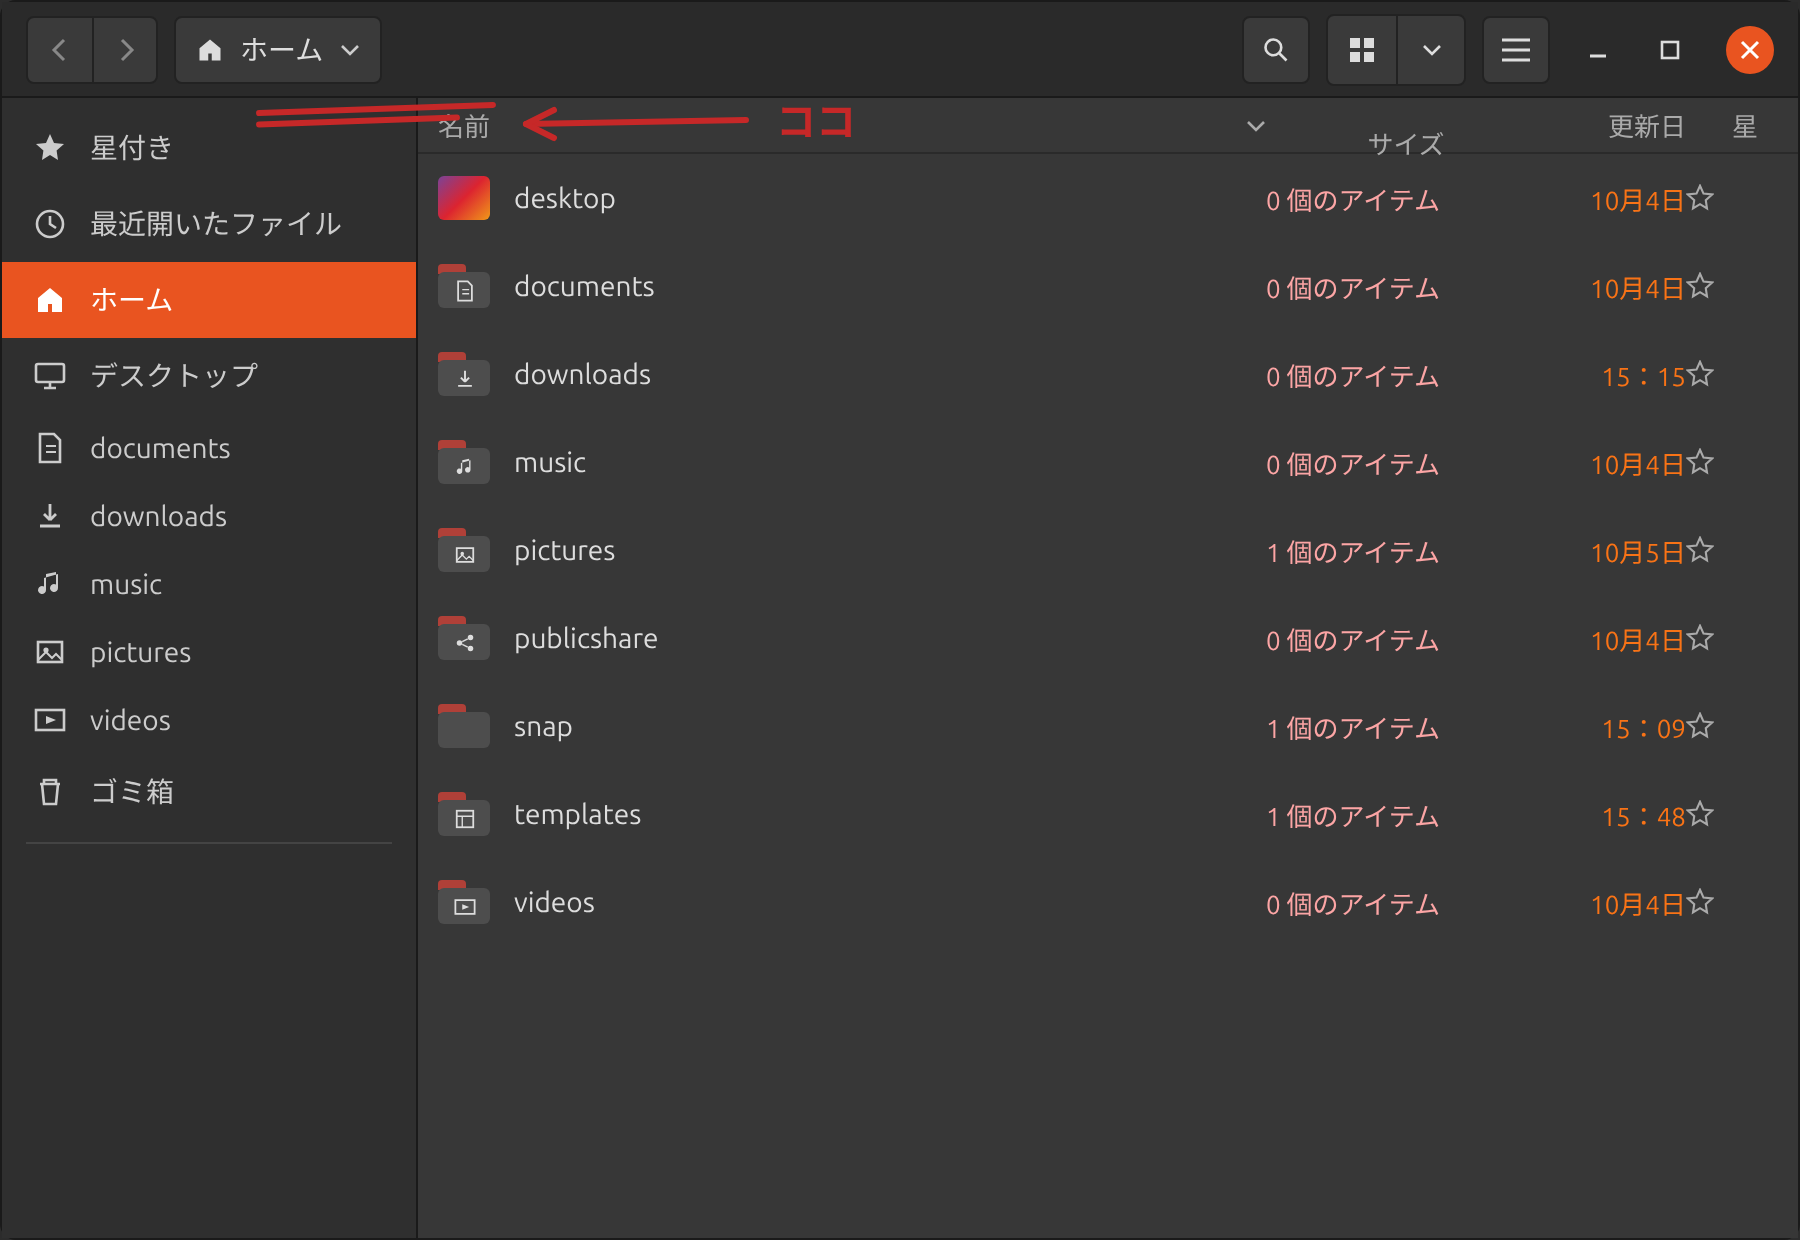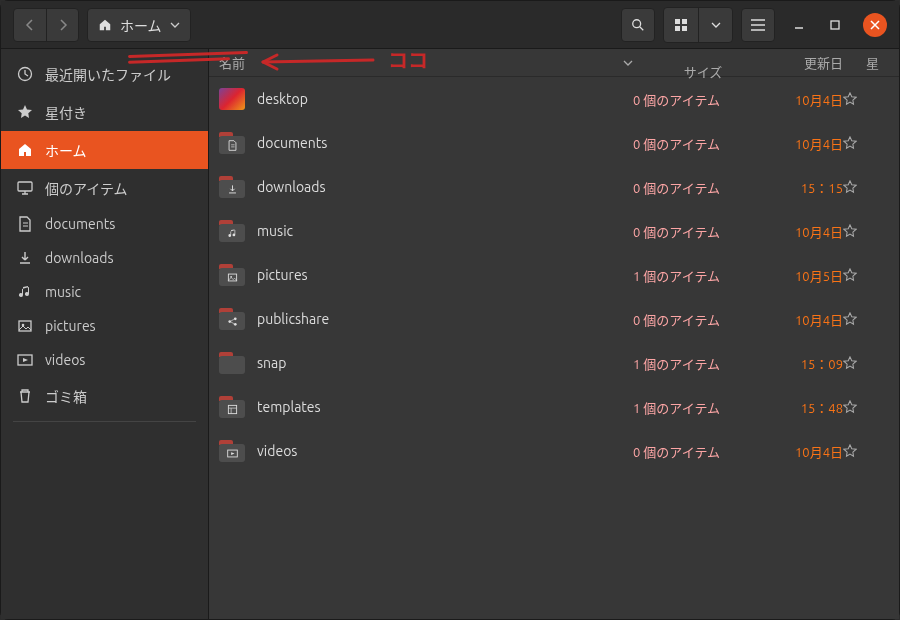--- a/index.html
+++ b/index.html
@@ -134,50 +134,50 @@
           <path d="M1 1l8 8M9 1l-8 8" stroke="#fff" stroke-width="1.5"></path>
         </svg>
     </div>
   </div>
 
   <div class="body">
     <div class="sidebar" id="sidebar">
         <div class="sb-item">
           <span style="width: 16px; height: 16px;">
             <svg viewBox="0 0 16 16">
+              <path d="M8 1l2 4.5 5 .5-3.7 3.3L12 14 8 11.5 4 14l.7-4.7L1 6l5-.5z" fill="currentColor"></path>
+            </svg>
+          </span>
+          <span>星付き</span>
+        </div>
+        <div class="sb-item">
+          <span style="width: 16px; height: 16px;">
+            <svg viewBox="0 0 16 16">
               <circle cx="8" cy="8" r="6.5" fill="none" stroke="currentColor" stroke-width="1.3"></circle>
               <path d="M8 4v4l3 2" stroke="currentColor" stroke-width="1.3" fill="none"></path>
             </svg>
           </span>
           <span>最近開いたファイル</span>
         </div>
-        <div class="sb-item">
-          <span style="width: 16px; height: 16px;">
-            <svg viewBox="0 0 16 16">
-              <path d="M8 1l2 4.5 5 .5-3.7 3.3L12 14 8 11.5 4 14l.7-4.7L1 6l5-.5z" fill="currentColor"></path>
-            </svg>
-          </span>
-          <span>星付き</span>
-        </div>
         <div class="sb-item active">
           <span style="width: 16px; height: 16px;">
             <svg viewBox="0 0 16 16">
               <path d="M8 2l6 5v7H9v-4H7v4H2V7z" fill="currentColor"></path>
             </svg>
           </span>
           <span>ホーム</span>
         </div>
         <div class="sb-item">
           <span style="width: 16px; height: 16px;">
             <svg viewBox="0 0 16 16">
               <rect x="1" y="2" width="14" height="9" rx="1" fill="none" stroke="currentColor" stroke-width="1.3"></rect>
               <path d="M5 14h6M8 11v3" stroke="currentColor" stroke-width="1.3"></path>
             </svg>
           </span>
-          <span>個のアイテム</span>
+          <span>デスクトップ</span>
         </div>
         <div class="sb-item">
           <span style="width: 16px; height: 16px;">
             <svg viewBox="0 0 16 16">
               <path d="M3 1h7l3 3v11H3z" fill="none" stroke="currentColor" stroke-width="1.3"></path>
               <path d="M6 7h5M6 10h5" stroke="currentColor"></path>
             </svg>
           </span>
           <span>documents</span>
         </div>

